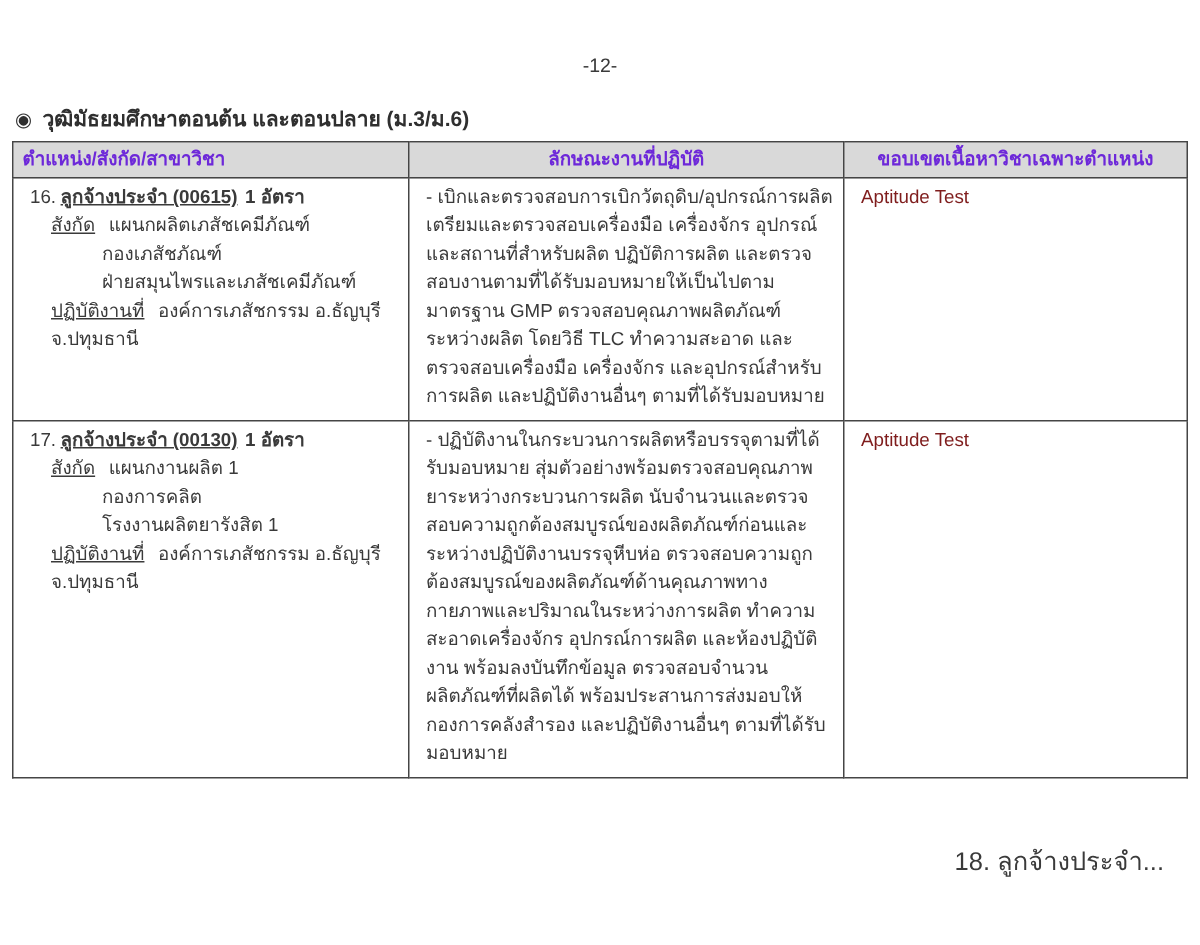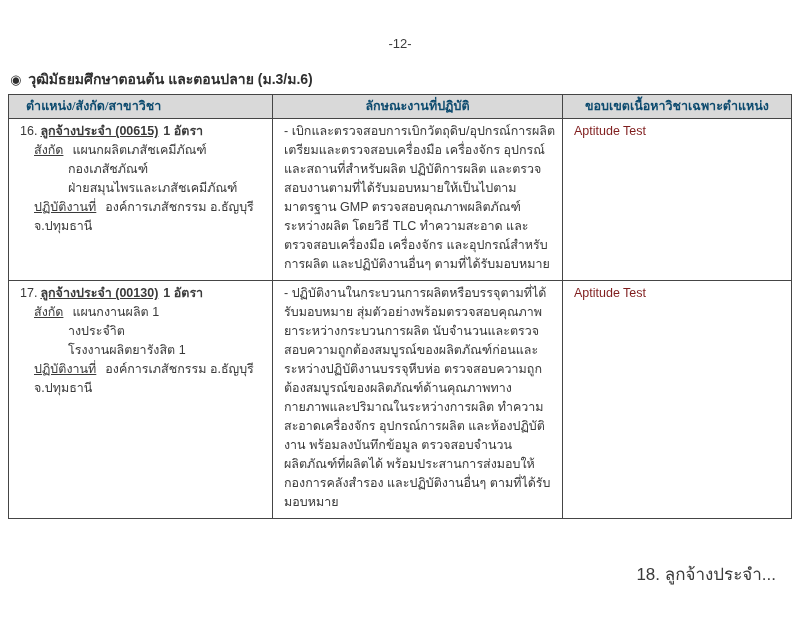--- a/index.html
+++ b/index.html
@@ -51,24 +51,23 @@
   table.positions th, table.positions td {
     border: 1px solid #454545;
     vertical-align: top;
     font-size: 12.5px;
     line-height: 19px;
     padding-left: 11px;
   }
   table.positions th {
     background: #d9d9d9;
     font-weight: bold;
-    padding: 2px 17px;
+    padding: 2px 6px;
     height: 22px;
-    color: #0c4a6e;
-    font-family: Liberation Serif, serif;
+    color: #6d28d9;
   }
   th.h-left { text-align: left; }
   th.h-center { text-align: center; }
   td.pos-cell { padding: 3px 4px 6px 6px; }
   td.duty-cell { padding: 3px 6px 6px 6px; color: #3a3a3a; }
   td.scope-cell { padding: 3px 6px 6px 8px; color: #7f1d1d; }
   .pos-title-line { white-space: nowrap; }
   .pos-num { font-weight: normal; margin-right: 3px; }
   .pos-title {
     font-weight: bold;
@@ -133,21 +132,21 @@
         <td class="scope-cell">Aptitude Test</td>
       </tr>
       <tr>
         <td class="pos-cell">
           <div class="pos-title-line">
             <span class="pos-num">17.</span><span class="pos-title">ลูกจ้างประจำ (00130)</span><span class="pos-count">1 อัตรา</span>
           </div>
           <div class="indent1">
             <span class="lbl">สังกัด</span><span>แผนกงานผลิต 1</span>
           </div>
-          <div class="indent2">างประจำิต</div>
+          <div class="indent2">กองการคลิต</div>
           <div class="indent2">โรงงานผลิตยารังสิต 1</div>
           <div class="indent1">
             <span class="lbl">ปฏิบัติงานที่</span><span>องค์การเภสัชกรรม อ.ธัญบุรี จ.ปทุมธานี</span>
           </div>
         </td>
         <td class="duty-cell">- ปฏิบัติงานในกระบวนการผลิตหรือบรรจุตามที่ได้รับมอบหมาย สุ่มตัวอย่างพร้อมตรวจสอบคุณภาพยาระหว่างกระบวนการผลิต นับจำนวนและตรวจสอบความถูกต้องสมบูรณ์ของผลิตภัณฑ์ก่อนและระหว่างปฏิบัติงานบรรจุหีบห่อ ตรวจสอบความถูกต้องสมบูรณ์ของผลิตภัณฑ์ด้านคุณภาพทางกายภาพและปริมาณในระหว่างการผลิต ทำความสะอาดเครื่องจักร อุปกรณ์การผลิต และห้องปฏิบัติงาน พร้อมลงบันทึกข้อมูล ตรวจสอบจำนวนผลิตภัณฑ์ที่ผลิตได้ พร้อมประสานการส่งมอบให้กองการคลังสำรอง และปฏิบัติงานอื่นๆ ตามที่ได้รับมอบหมาย</td>
         <td class="scope-cell">Aptitude Test</td>
       </tr>
     </tbody>
   </table>

